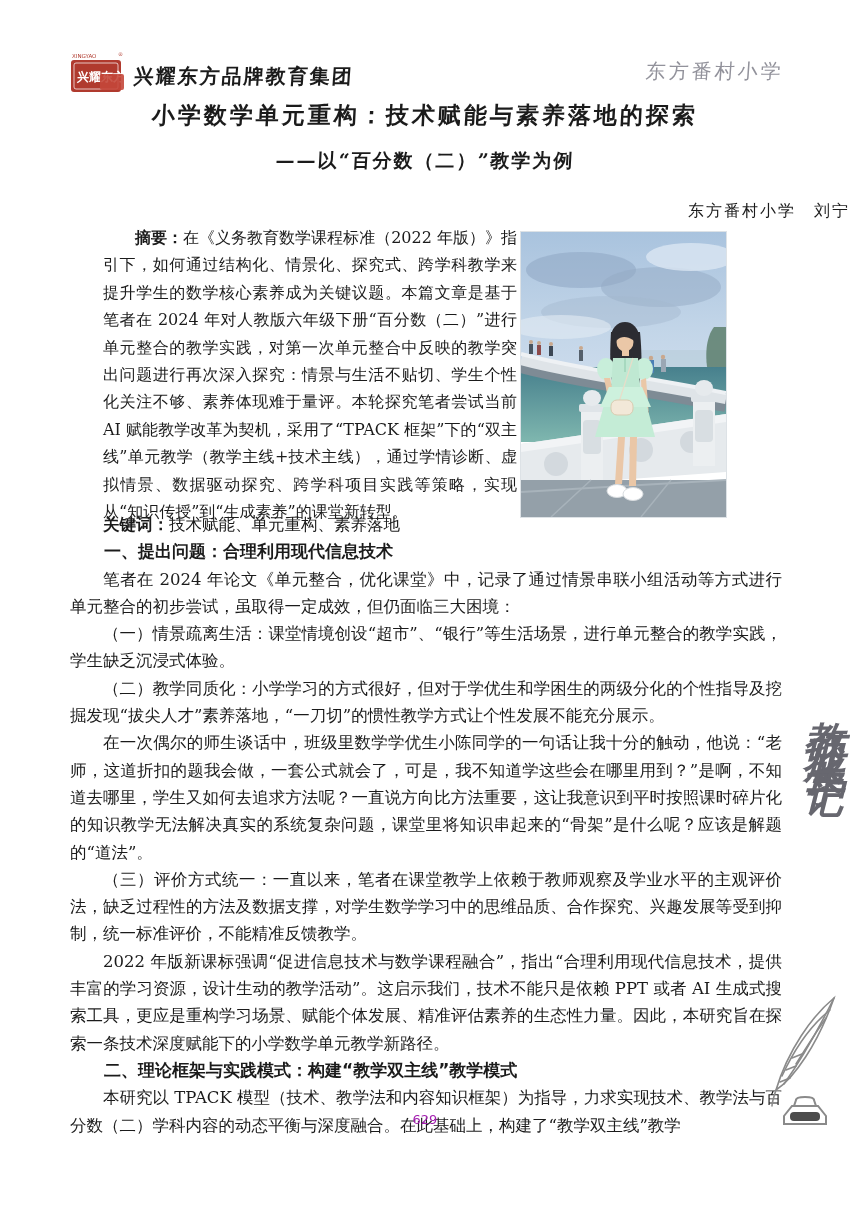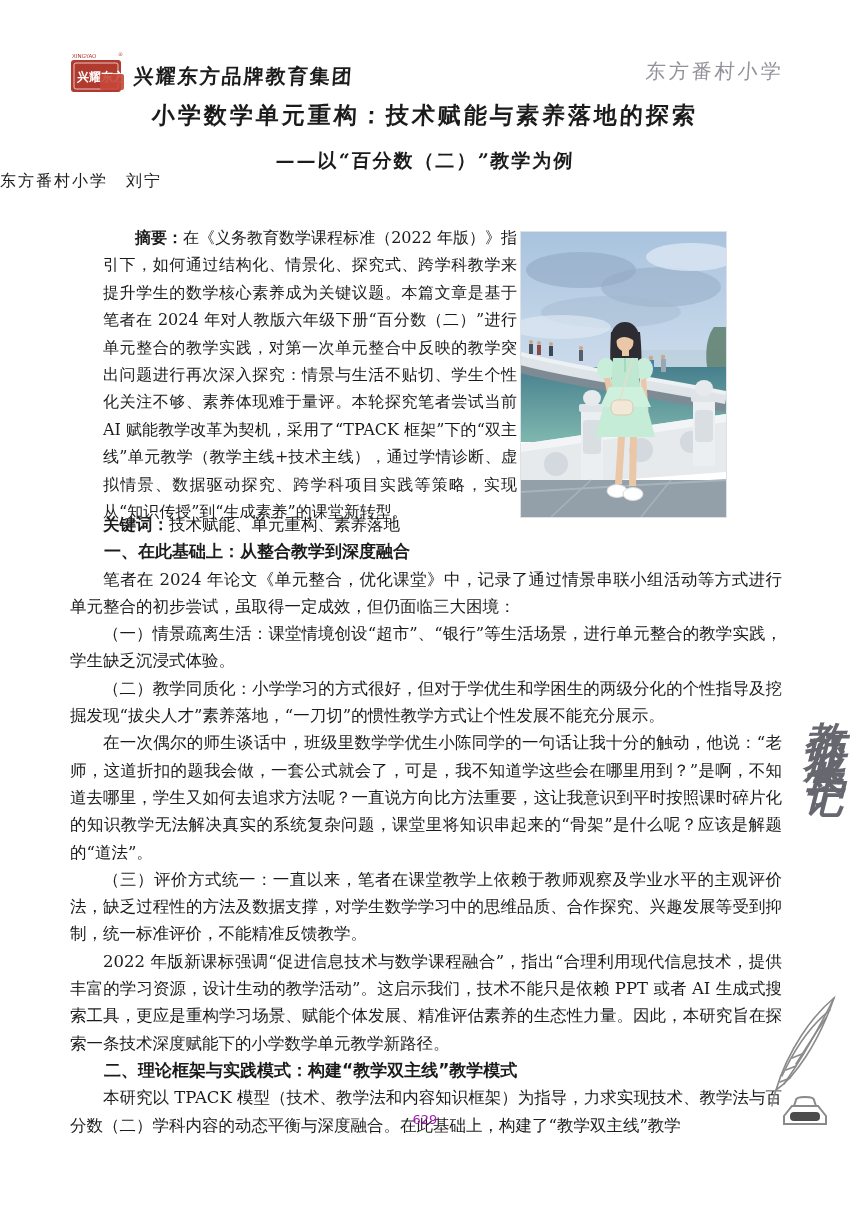--- a/index.html
+++ b/index.html
@@ -8,21 +8,21 @@
     font-family:"DejaVu Serif",serif;color:#1b1b1b;overflow:hidden;
   }
   
   .header{position:absolute;top:48px;left:68px;right:66px;display:flex;justify-content:space-between;align-items:flex-start;}
   .brand{display:flex;align-items:center;gap:6px;}
   .org-name{font-size:20px;font-weight:bold;letter-spacing:2px;font-family:"DejaVu Serif",serif;transform:skewX(-4deg);padding-top:8px;}
   .school-name{font-size:20px;color:#92929b;letter-spacing:3px;padding-top:10px;transform:skewX(-4deg);}
   
   .title{position:absolute;top:100px;left:0;width:100%;text-align:center;font-size:23px;font-weight:bold;letter-spacing:3px;transform:skewX(-3deg);}
   .subtitle{position:absolute;top:148px;left:0;width:100%;text-align:center;font-size:19px;font-weight:bold;letter-spacing:2px;transform:skewX(-3deg);}
-  .author{position:absolute;top:171px;left:0;width:100%;text-align:left;font-size:16px;letter-spacing:2px;}
+  .author{position:absolute;top:201px;left:0;width:100%;text-align:right;font-size:16px;letter-spacing:2px;}
   
   .abstract{position:absolute;left:103px;top:224px;width:414px;font-size:16px;line-height:27.4px;text-align:justify;}
   .abstract p{margin:0;text-indent:2em;}
   .label-bold{font-family:Liberation Serif, serif;font-weight:bold;}
   .photo{position:absolute;left:520px;top:231px;width:207px;height:287px;border:1px solid #dde2e6;box-sizing:border-box;}
   
   .body-text{position:absolute;left:70px;top:511px;width:712px;font-size:16.5px;line-height:27.3px;text-align:justify;}
   .body-text p{margin:0;text-indent:2em;}
   .body-text h3{margin:0;font-size:17px;font-family:"DejaVu Sans",sans-serif;font-weight:bold;text-indent:2em;line-height:27.3px;}
   
@@ -155,21 +155,21 @@
       </g>
     </svg>
   </div>
 
   <div class="abstract">
     <p><span class="label-bold">摘要：</span><span>在《义务教育数学课程标准（2022 年版）》指引下，如何通过结构化、情景化、探究式、跨学科教学来提升学生的数学核心素养成为关键议题。本篇文章是基于笔者在 2024 年对人教版六年级下册“百分数（二）”进行单元整合的教学实践，对第一次单元整合中反映的教学突出问题进行再次深入探究：情景与生活不贴切、学生个性化关注不够、素养体现难于量评。本轮探究笔者尝试当前 AI 赋能教学改革为契机，采用了“TPACK 框架”下的“双主线”单元教学（教学主线+技术主线），通过学情诊断、虚拟情景、数据驱动探究、跨学科项目实践等策略，实现从“知识传授”到“生成素养”的课堂新转型。</span></p>
   </div>
 
   <div class="body-text">
     <p><span class="label-bold">关键词：</span><span>技术赋能、单元重构、素养落地</span></p>
-    <h3>一、在此基础上：从整合教学到深度融合</h3>
+    <h3>一、提出问题：合理利用现代信息技术</h3>
     <p>笔者在 2024 年论文《单元整合，优化课堂》中，记录了通过情景串联小组活动等方式进行单元整合的初步尝试，虽取得一定成效，但仍面临三大困境：</p>
     <p>（一）情景疏离生活：课堂情境创设“超市”、“银行”等生活场景，进行单元整合的教学实践，学生缺乏沉浸式体验。</p>
     <p>（二）教学同质化：小学学习的方式很好，但对于学优生和学困生的两级分化的个性指导及挖掘发现“拔尖人才”素养落地，“一刀切”的惯性教学方式让个性发展不能充分展示。</p>
     <p>在一次偶尔的师生谈话中，班级里数学学优生小陈同学的一句话让我十分的触动，他说：“老师，这道折扣的题我会做，一套公式就会了，可是，我不知道学这些会在哪里用到？”是啊，不知道去哪里，学生又如何去追求方法呢？一直说方向比方法重要，这让我意识到平时按照课时碎片化的知识教学无法解决真实的系统复杂问题，课堂里将知识串起来的“骨架”是什么呢？应该是解题的“道法”。</p>
     <p>（三）评价方式统一：一直以来，笔者在课堂教学上依赖于教师观察及学业水平的主观评价法，缺乏过程性的方法及数据支撑，对学生数学学习中的思维品质、合作探究、兴趣发展等受到抑制，统一标准评价，不能精准反馈教学。</p>
     <p>2022 年版新课标强调“促进信息技术与数学课程融合”，指出“合理利用现代信息技术，提供丰富的学习资源，设计生动的教学活动”。这启示我们，技术不能只是依赖 PPT 或者 AI 生成式搜索工具，更应是重构学习场景、赋能个体发展、精准评估素养的生态性力量。因此，本研究旨在探索一条技术深度赋能下的小学数学单元教学新路径。</p>
     <h3>二、理论框架与实践模式：构建“教学双主线”教学模式</h3>
     <p>本研究以 TPACK 模型（技术、教学法和内容知识框架）为指导，力求实现技术、教学法与百分数（二）学科内容的动态平衡与深度融合。在此基础上，构建了“教学双主线”教学</p>
   </div>
 

